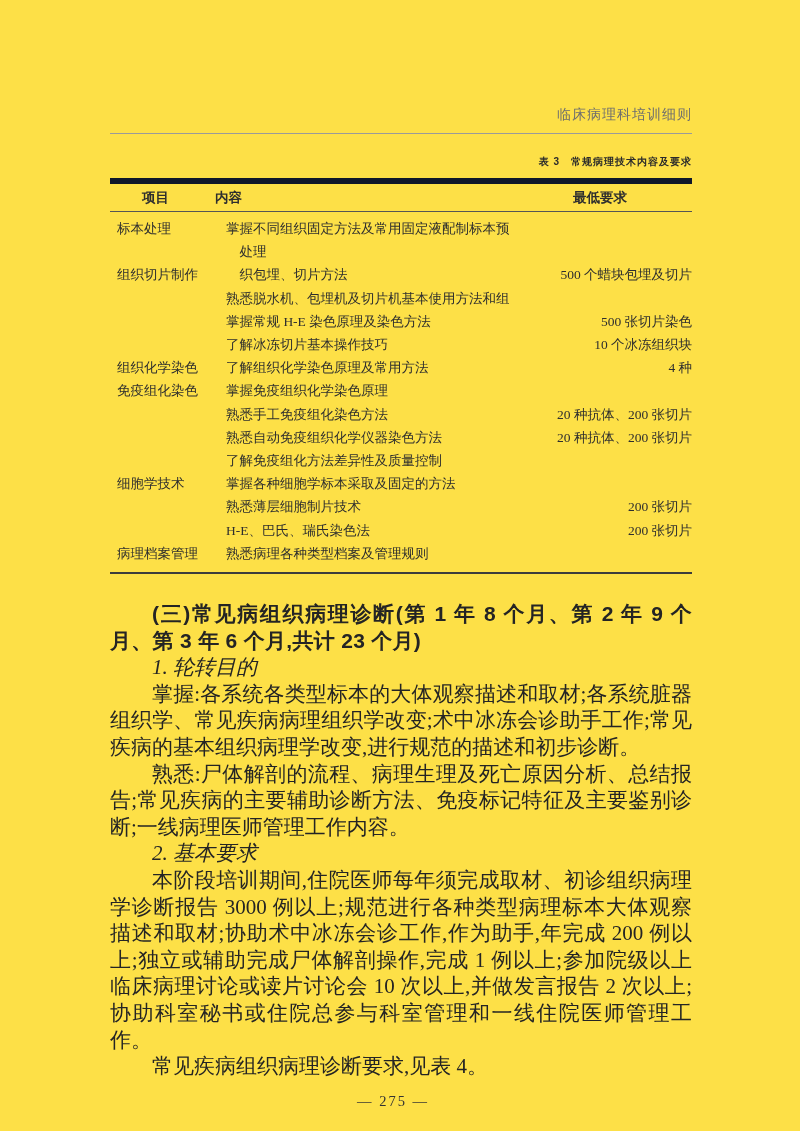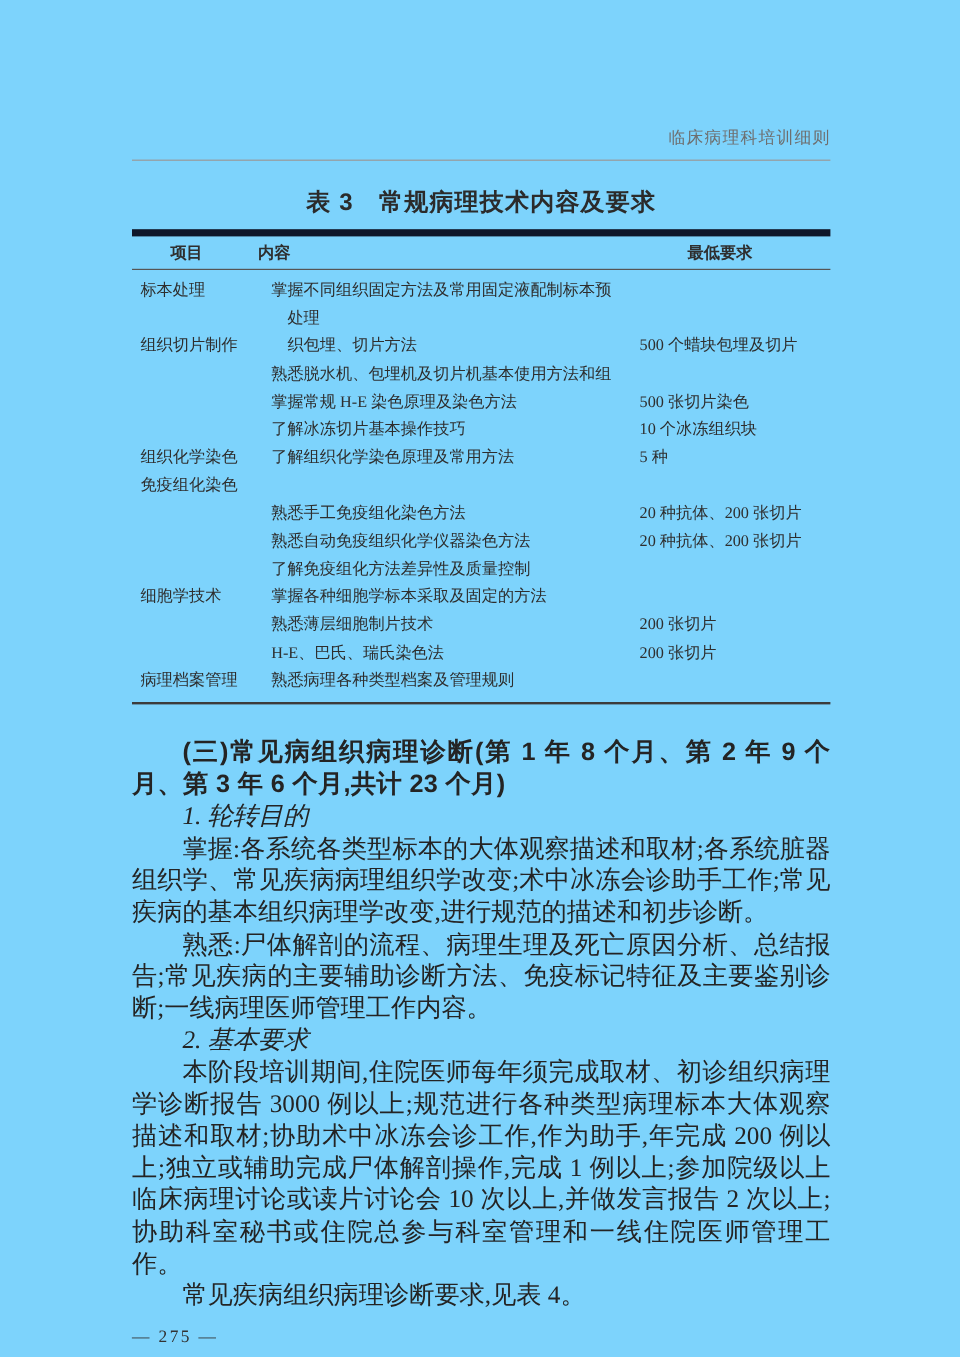--- a/index.html
+++ b/index.html
@@ -1,19 +1,19 @@
 <!DOCTYPE html>
 <html><head>
 <meta charset="utf-8">
 <style>
   html,body{margin:0;padding:0;background:#e9e9e9;}
   .page{
     position:relative;
     width:800px;height:1131px;
-    background:#7dd3fc;
+    background:#fde047;
     box-sizing:border-box;
     overflow:hidden;
     font-family:"Liberation Serif","DejaVu Serif",serif;
     color:#2e2e2e;
   }
   .content{
     position:absolute;
     left:110px;top:0;
     width:582px;
   }
@@ -26,24 +26,24 @@
     letter-spacing:1px;
   }
   .head-rule{
     margin-top:9px;
     border-bottom:1.5px solid #9a9a9a;
     height:0;
   }
   
   .table-title{
     margin-top:21px;
-    text-align:center;
+    text-align:right;
     font-family:"Liberation Sans","DejaVu Sans",sans-serif;
     font-weight:bold;
-    font-size:20px;
+    font-size:10px;
     color:#2b2b2b;
     letter-spacing:1px;
   }
   .table3{
     margin-top:9px;
     border-top:6px solid #0f172a;
     border-bottom:2px solid #3c3c3c;
     font-size:13.5px;
   }
   .tgrid{
@@ -59,21 +59,21 @@
   }
   .th-item{padding-left:32px;}
   .th-content{padding-left:5px;}
   .th-req{padding-left:40px;}
   .tbody{padding:5px 0 7px 0;}
   .trow{line-height:23.2px;}
   .c-item{padding-left:7px;white-space:nowrap;}
   .c-content{padding-left:0;}
   .cline{white-space:nowrap;margin-left:16px;}
   .cline.cont{padding-left:1em;}
-  .c-req{white-space:nowrap;}
+  .c-req{white-space:nowrap;text-align:right;}
   
   .section{
     margin-top:27px;
     font-size:21px;
     line-height:26.6px;
     color:#242424;
   }
   .sec-heading{
     font-family:"Liberation Sans","DejaVu Sans",sans-serif;
     font-weight:bold;
@@ -86,21 +86,21 @@
     text-indent:2em;
   }
   .para{
     text-indent:2em;
     text-align:justify;
     margin:0;
   }
   
   .page-number{
     margin-top:13px;
-    text-align:left;
+    text-align:center;
     padding-right:16px;
     font-size:14.5px;
     color:#333333;
     letter-spacing:2px;
   }
 </style>
 </head>
 <body>
 
 <div class="page">
@@ -151,25 +151,28 @@
             <div class="cline">了解冰冻切片基本操作技巧</div>
           </div>
           <div class="c-req">10 个冰冻组织块</div>
         </div>
 
         <div class="tgrid trow">
           <div class="c-item">组织化学染色</div>
           <div class="c-content">
             <div class="cline">了解组织化学染色原理及常用方法</div>
           </div>
-          <div class="c-req">5 种</div>
+          <div class="c-req">4 种</div>
         </div>
 
         <div class="tgrid trow">
           <div class="c-item">免疫组化染色</div>
+          <div class="c-content">
+            <div class="cline">掌握免疫组织化学染色原理</div>
+          </div>
           <div class="c-req"></div>
         </div>
 
         <div class="tgrid trow">
           <div class="c-item"></div>
           <div class="c-content">
             <div class="cline">熟悉手工免疫组化染色方法</div>
           </div>
           <div class="c-req">20 种抗体、200 张切片</div>
         </div>

